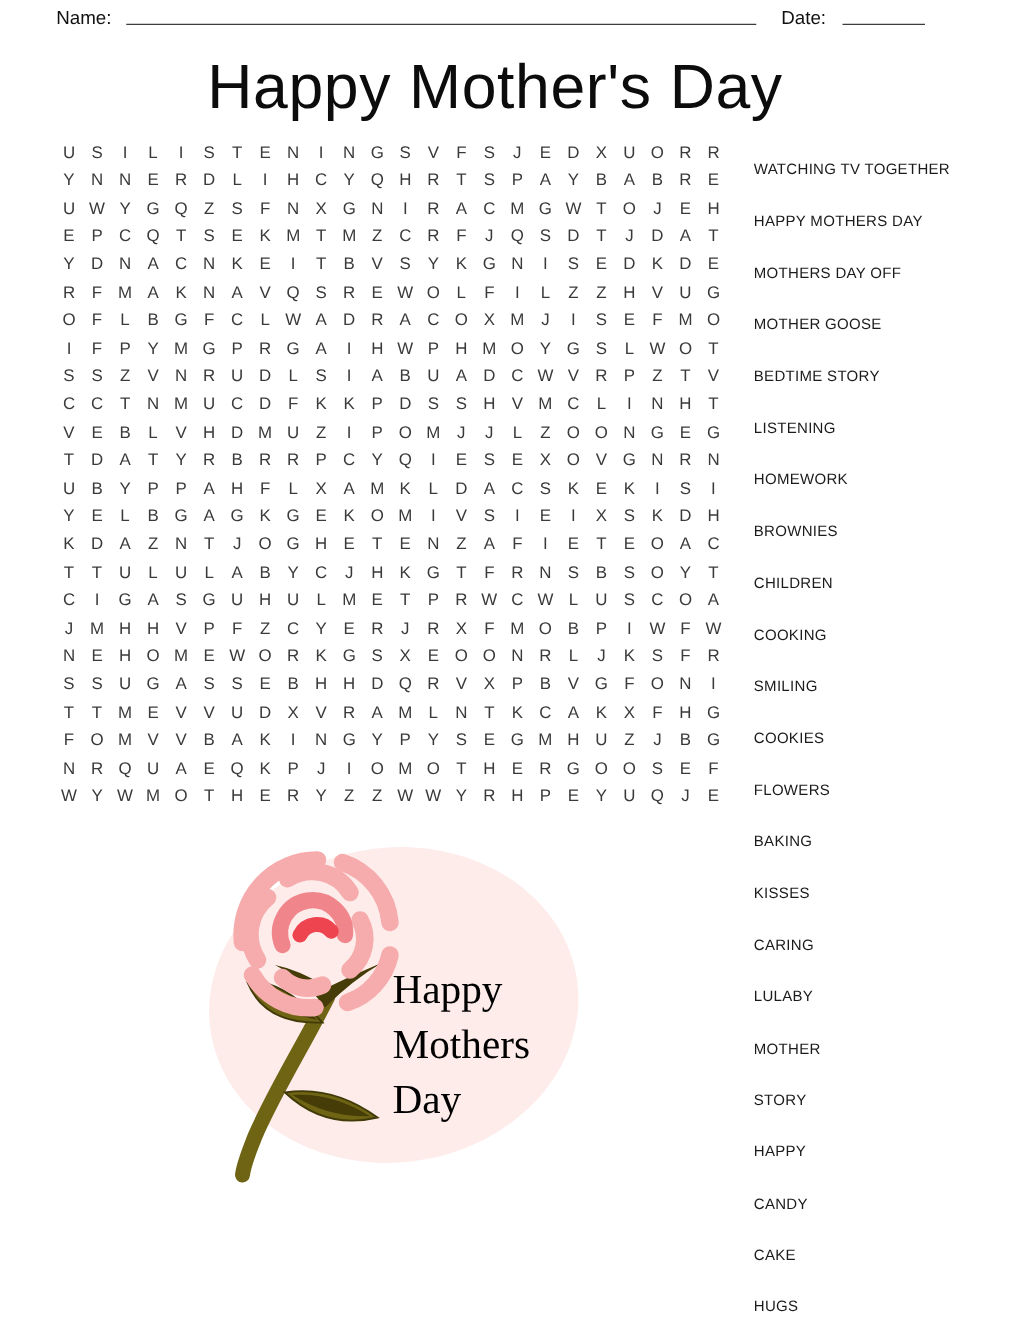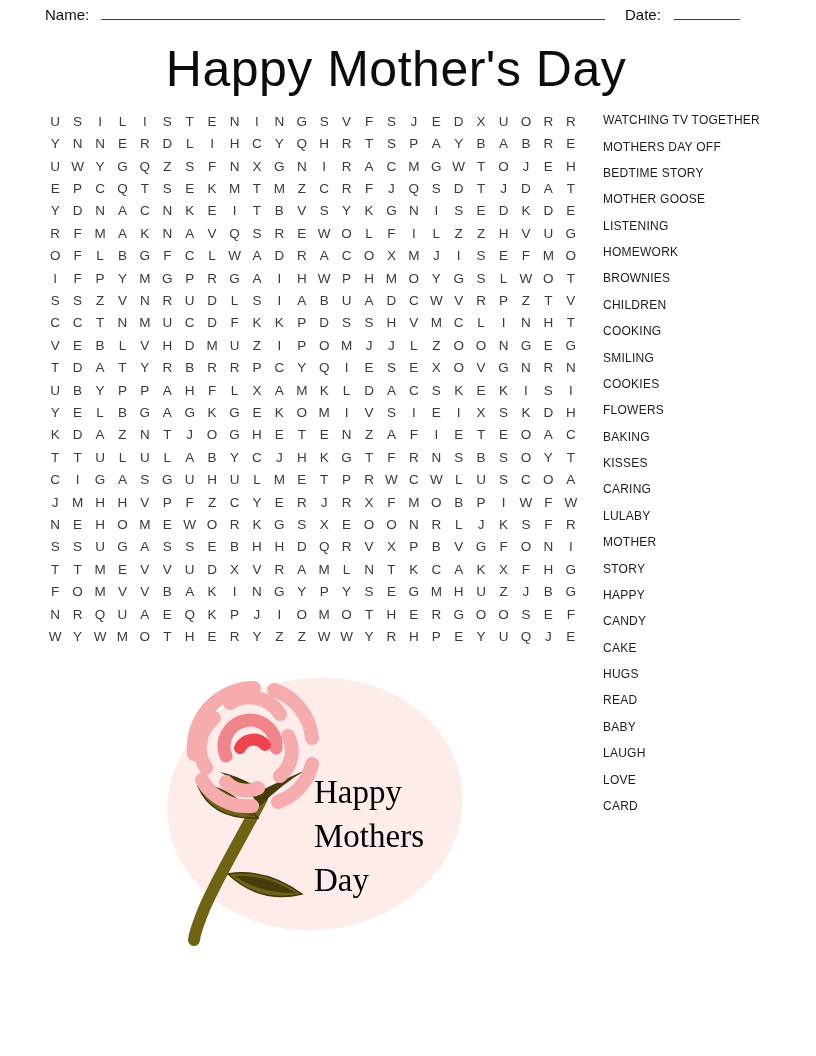--- a/index.html
+++ b/index.html
@@ -43,21 +43,21 @@
 
   
   .words {
     position: absolute; left: 603px; top: 107px;
     list-style: none;
   }
   .words li {
     height: 26.38px;
     display: flex; align-items: center;
     font-size: 12px; letter-spacing: 0.25px;
-    color: #1b1b1b; white-space: nowrap;
+    color: #1b1b1b; white-space: nowrap; margin-top: 15px;
   }
 
   
   .illustration {
     position: absolute; left: 162px; top: 676px;
     width: 310px; height: 275px;
   }
   .illustration svg { position: absolute; left: 0; top: 0; }
   .caption {
     position: absolute; left: 152px; top: 94px;
@@ -656,23 +656,24 @@
     <span class="cell">E</span>
     <span class="cell">Y</span>
     <span class="cell">U</span>
     <span class="cell">Q</span>
     <span class="cell">J</span>
     <span class="cell">E</span>
   </div>
 
 <ul class="words">
     <li>WATCHING TV TOGETHER</li>
+    <li>HAPPY MOTHERS DAY</li>
     <li>MOTHERS DAY OFF</li>
+    <li>MOTHER GOOSE</li>
     <li>BEDTIME STORY</li>
-    <li>MOTHER GOOSE</li>
     <li>LISTENING</li>
     <li>HOMEWORK</li>
     <li>BROWNIES</li>
     <li>CHILDREN</li>
     <li>COOKING</li>
     <li>SMILING</li>
     <li>COOKIES</li>
     <li>FLOWERS</li>
     <li>BAKING</li>
     <li>KISSES</li>

